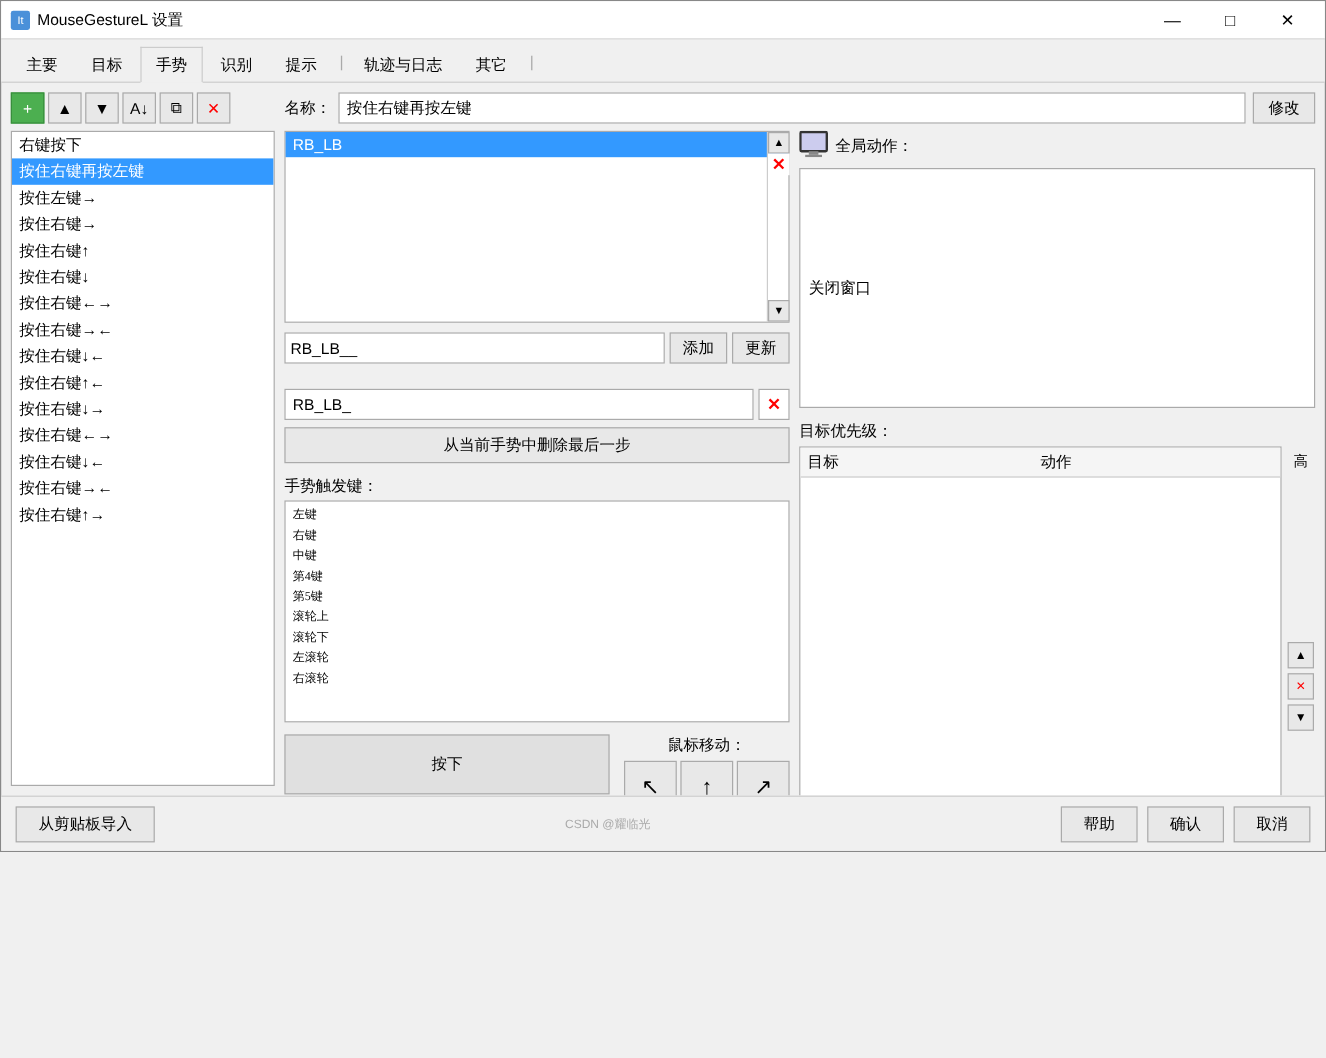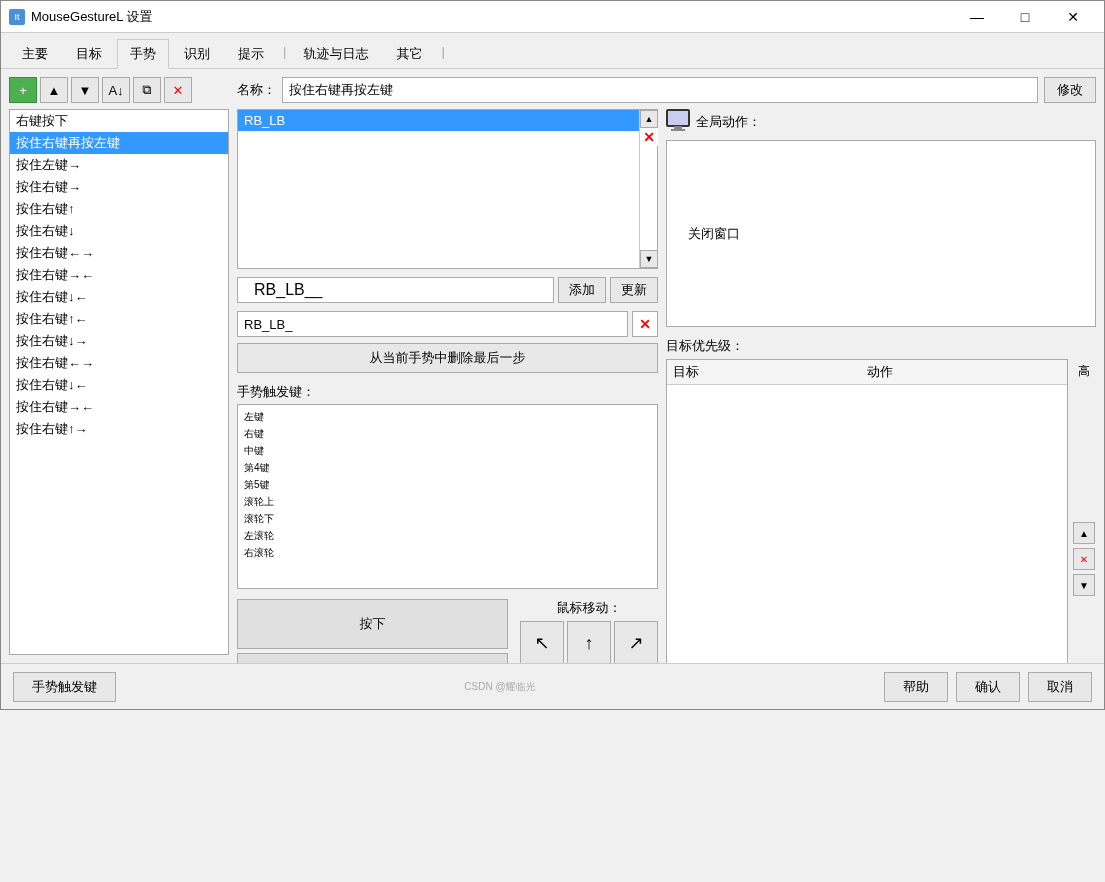--- a/index.html
+++ b/index.html
@@ -211,36 +211,36 @@
     .input-row {
       display: flex;
       gap: 4px;
       margin-top: 4px;
       align-items: center;
     }
     .seq-input {
       flex: 1;
       height: 26px;
       border: 1px solid #aaa;
-      padding: 2px 16px;
-      font-size: 16px;
+      padding: 2px 4px;
+      font-size: 13px;
     }
     .small-btn {
       height: 26px;
       padding: 0 10px;
       border: 1px solid #aaa;
       background: #e8e8e8;
       cursor: pointer;
       font-size: 13px;
     }
     .del-row {
       display: flex;
       align-items: center;
       gap: 4px;
-      margin-top: 4px;
+      margin-top: 17px;
     }
     .del-input {
       flex: 1;
       height: 26px;
       border: 1px solid #aaa;
       padding: 2px 6px;
       font-size: 13px;
     }
     .del-x-btn {
       width: 26px;
@@ -259,20 +259,21 @@
       width: 100%;
       height: 30px;
       border: 1px solid #aaa;
       background: #e8e8e8;
       cursor: pointer;
       font-size: 13px;
       margin-top: 2px;
     }
     .trigger-section {
       margin-top: 6px;
+      font-family: Liberation Serif, serif;
     }
     .trigger-label {
       font-size: 13px;
       margin-bottom: 3px;
     }
     .trigger-list {
       border: 1px solid #aaa;
       background: white;
       height: 185px;
       overflow-y: auto;
@@ -336,21 +337,21 @@
       margin-bottom: 6px;
     }
     .global-label {
       font-size: 13px;
     }
     .action-dropdown {
       flex: 1;
       height: 26px;
       border: 1px solid #aaa;
       background: white;
-      padding: 2px 21px;
+      padding: 2px 7px;
       font-size: 13px;
     }
     .priority-section {
       flex: 1;
     }
     .priority-label {
       font-size: 13px;
       margin-bottom: 4px;
     }
     .priority-container {
@@ -599,21 +600,21 @@
               </div>
             </div>
           </div>
         </div>
       </div>
     </div>
   </div>
 
   <div class="bottom-bar">
     <div class="bottom-left">
-      <button class="bottom-btn">手势触发键</button>
+      <button class="bottom-btn">从剪贴板导入</button>
     </div>
     <div style="font-size:10px; color:#aaa;">CSDN @耀临光</div>
     <div class="bottom-right">
       <button class="bottom-btn">帮助</button>
       <button class="bottom-btn">确认</button>
       <button class="bottom-btn">取消</button>
     </div>
   </div>
 </div>
 

